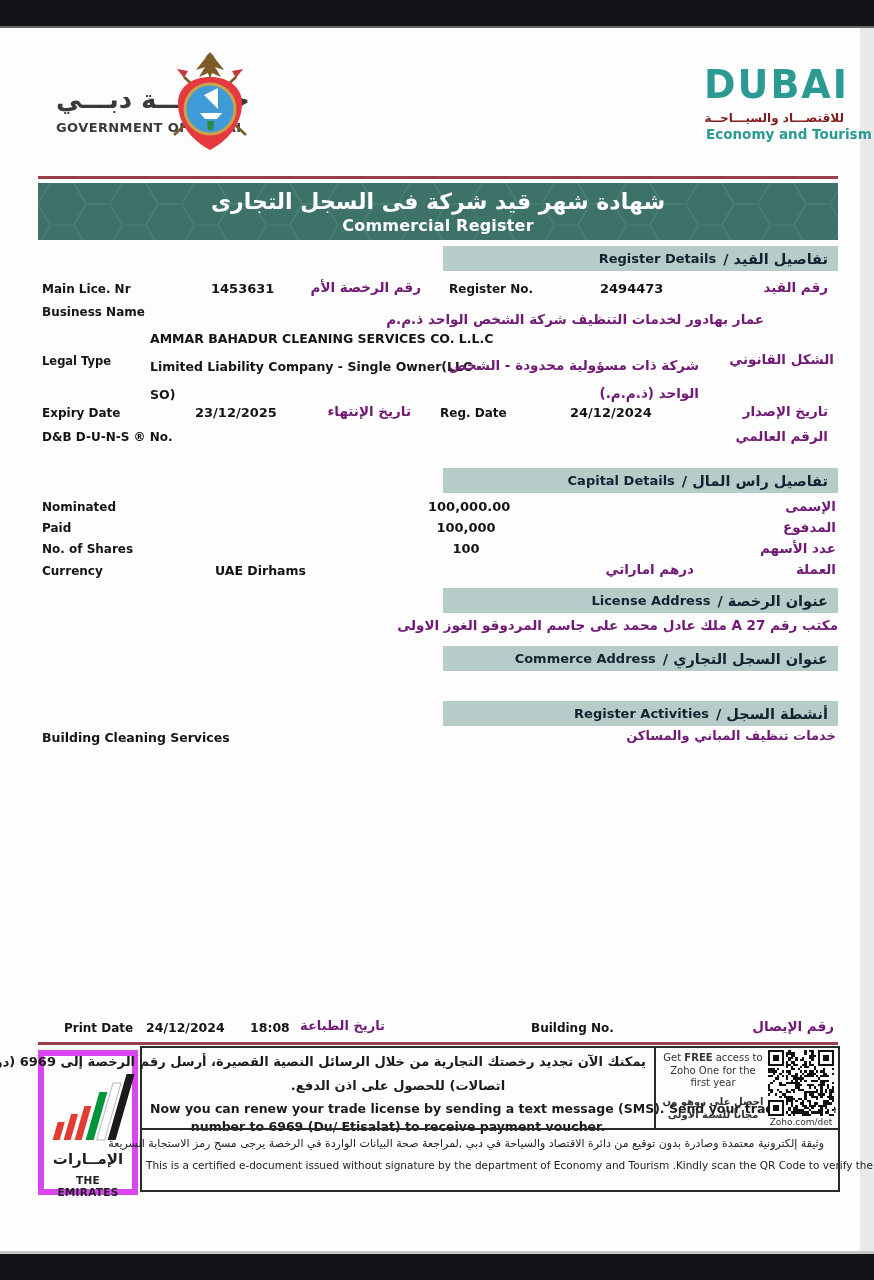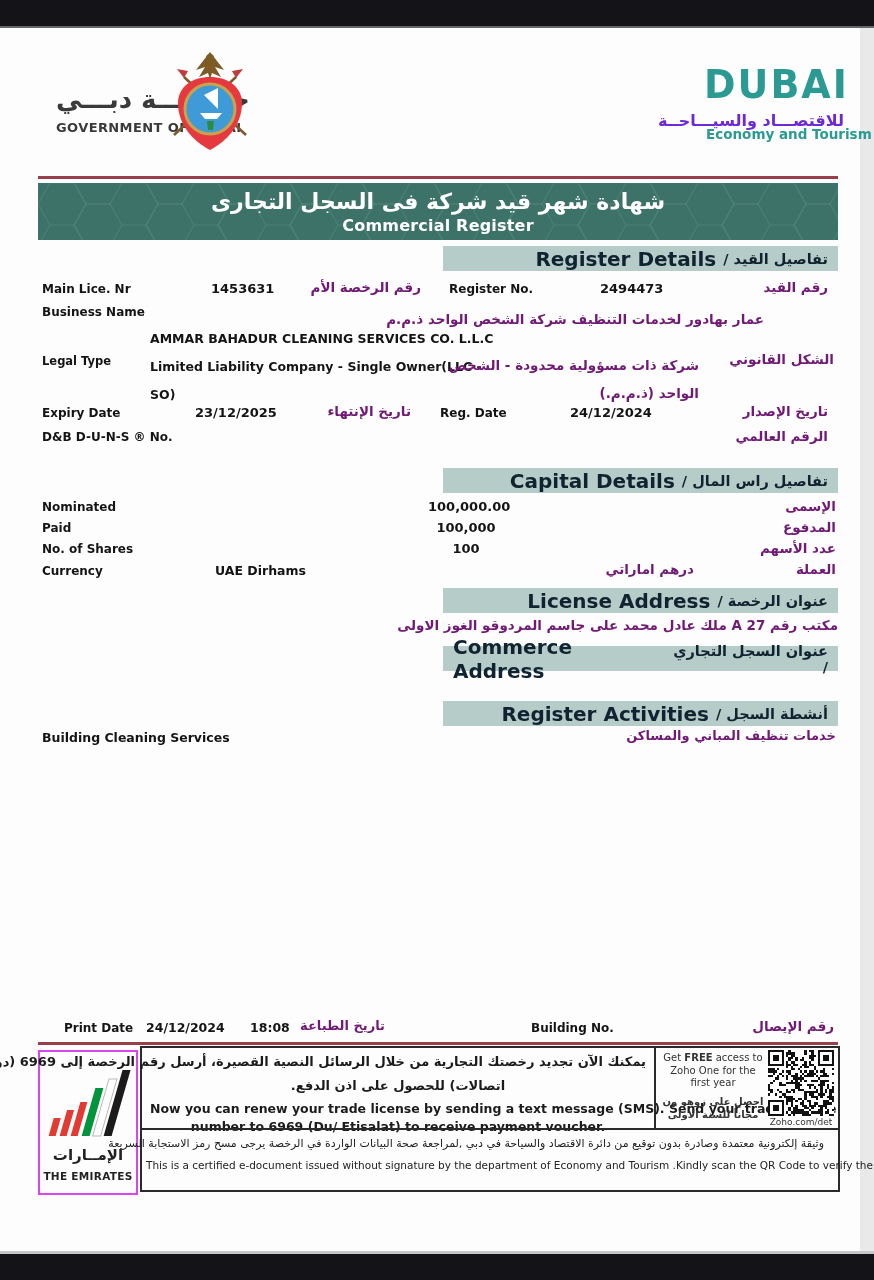--- a/index.html
+++ b/index.html
@@ -16,32 +16,32 @@
   .maroon{background:#993f4c;height:3px;}
   .band{left:38px;top:183px;width:800px;height:57px;background:#3c7268;overflow:hidden;}
   .band-text{position:absolute;left:0;top:0;width:100%;height:100%;display:flex;flex-direction:column;
              align-items:center;justify-content:center;color:#fff;gap:2px;}
   .band-ar{font-size:22px;font-weight:bold;direction:rtl;}
   .band-en{font-size:16px;font-weight:bold;letter-spacing:.2px;}
   .secbar{left:443px;width:395px;height:25px;background:#b6ccc8;direction:rtl;display:flex;
           align-items:center;gap:7px;padding:0 10px;box-sizing:border-box;color:#102330;
           font-weight:bold;}
   .secbar .arpart{font-size:14.5px;}
-  .secbar .enpart{font-size:20px;direction:ltr;}
+  .secbar .enpart{font-size:13px;direction:ltr;}
   .gov-ar{font-size:26px;font-weight:bold;color:#3a3a3a;direction:rtl;white-space:nowrap;}
   .gov-en{font-size:13px;font-weight:bold;color:#3a3a3a;letter-spacing:.4px;white-space:nowrap;}
   .det-word{font-size:38px;font-weight:bold;color:#2b9a93;letter-spacing:2px;transform:scaleY(1.04);white-space:nowrap;}
-  .det-ar{font-size:16px;font-weight:bold;color:#6d28d9;direction:rtl;white-space:nowrap;letter-spacing:1px;}
+  .det-ar{font-size:12px;font-weight:bold;color:#7f1d1d;direction:rtl;white-space:nowrap;letter-spacing:1px;}
   .det-en{font-size:13.5px;font-weight:bold;color:#2b9a93;white-space:nowrap;}
   .fbox{border:2px solid #2a2a2a;box-sizing:border-box;}
   .smsar{font-size:13px;font-weight:bold;direction:rtl;white-space:nowrap;}
   .smsen{font-size:12.5px;font-weight:bold;white-space:nowrap;}
   .disc-ar{font-size:11px;direction:rtl;color:#222;white-space:nowrap;}
   .disc-en{font-size:10.5px;color:#222;white-space:nowrap;}
-  .emi-box{left:38px;top:1050px;width:100px;height:145px;border:2px solid #d946ef;box-sizing:border-box;text-align:center;}
+  .emi-box{left:38px;top:1050px;width:100px;height:145px;border:6px solid #d946ef;box-sizing:border-box;text-align:center;}
   .emi-ar{font-size:15px;font-weight:bold;color:#222;direction:rtl;}
   .emi-en{font-size:10.5px;font-weight:bold;color:#222;letter-spacing:.3px;}
   .zoho-en{font-size:10px;color:#333;text-align:center;line-height:1.25;}
   .zoho-ar{font-size:10px;font-weight:bold;color:#333;text-align:center;direction:rtl;line-height:1.3;}
   .zoho-link{font-size:9px;color:#333;}
   .divline{background:#2a2a2a;}
 </style>
 </head>
 <body>
 

